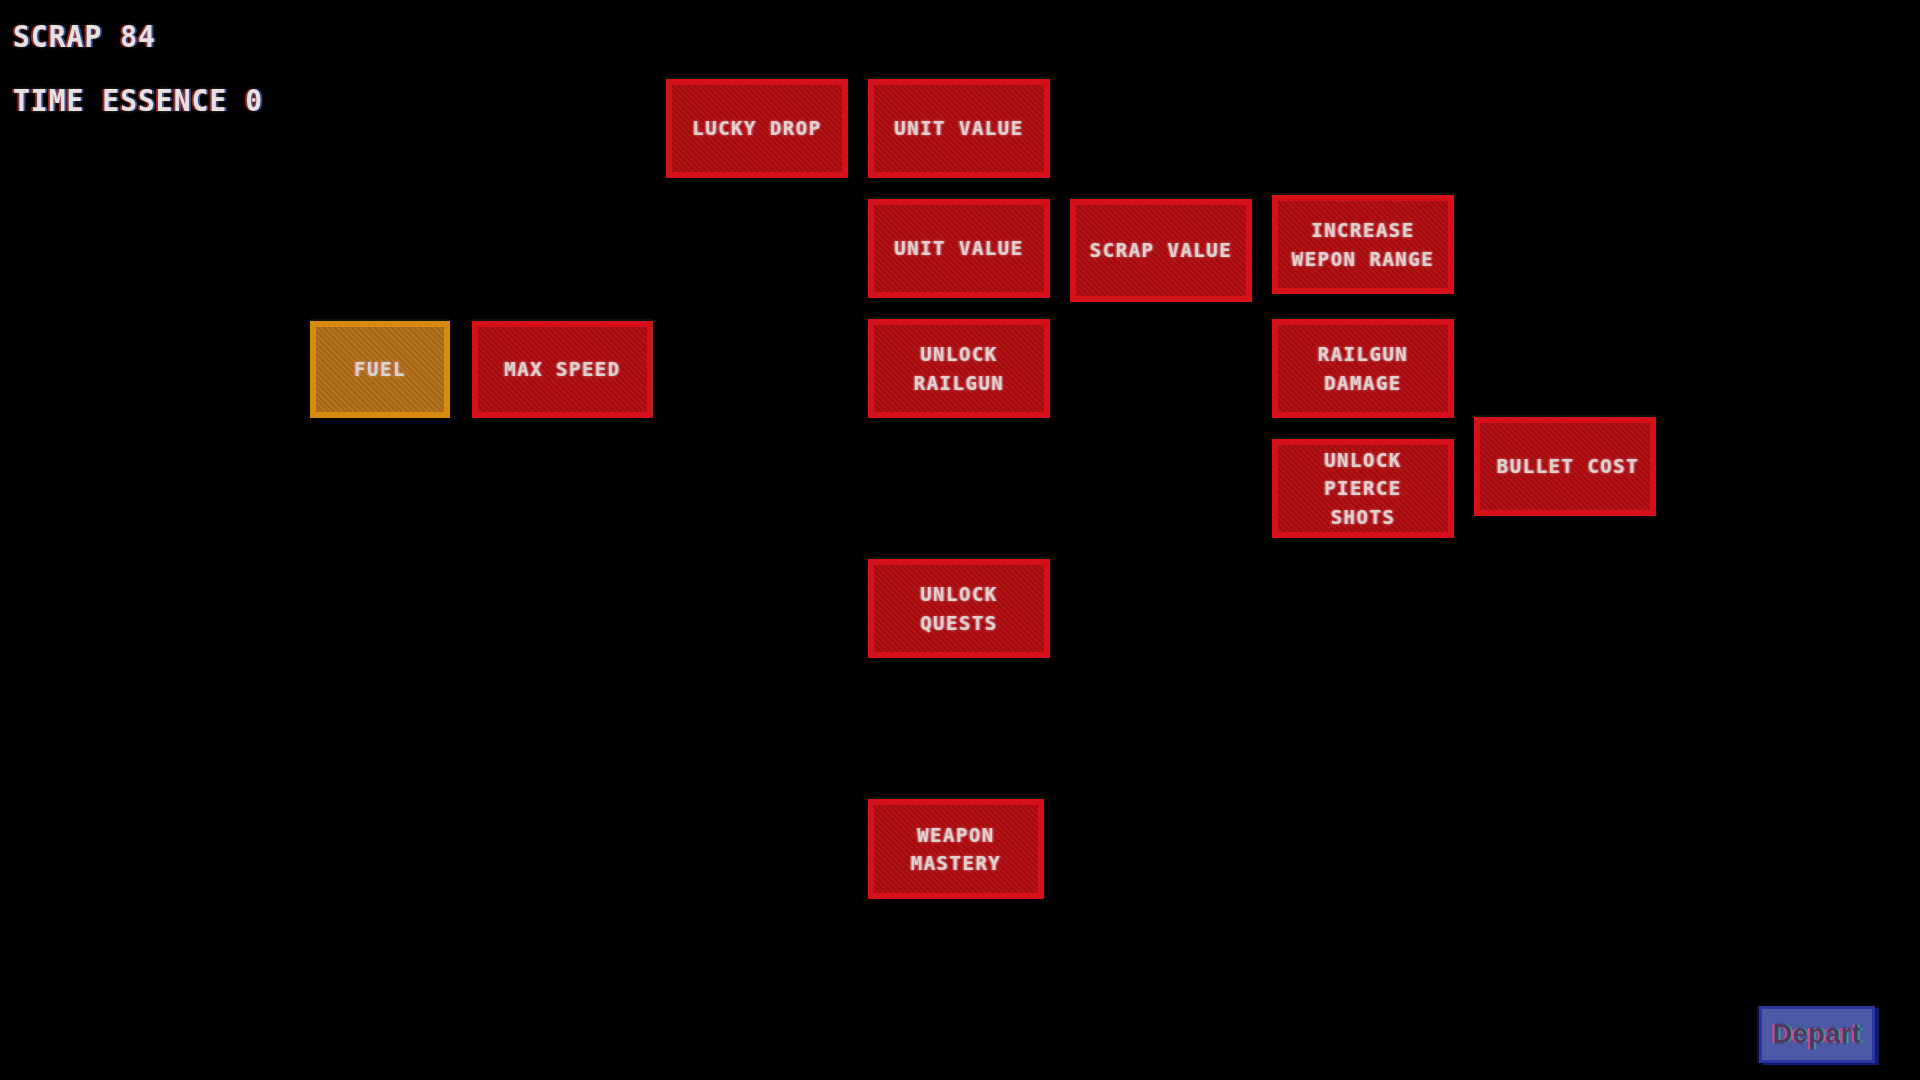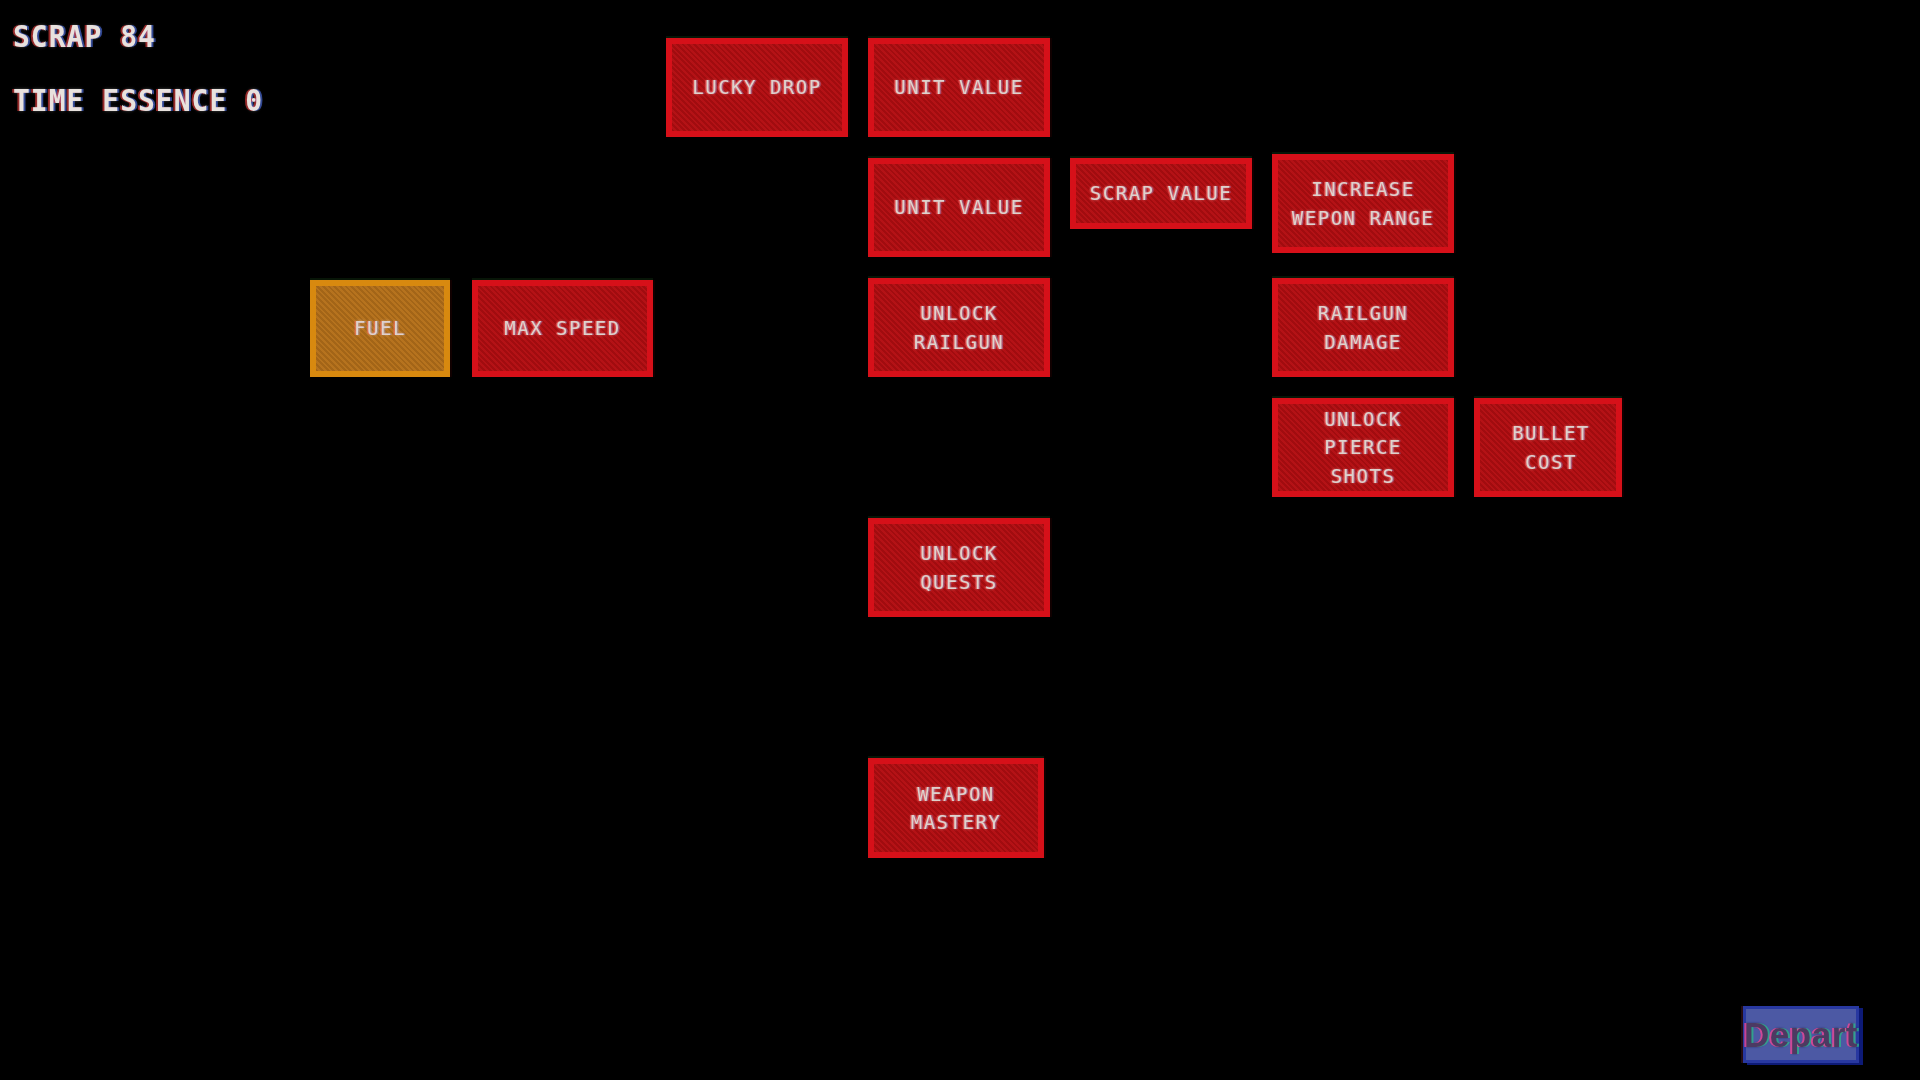--- a/index.html
+++ b/index.html
@@ -34,90 +34,92 @@
   
   .upgrade-btn {
     position: absolute;
     box-sizing: border-box;
     display: flex;
     align-items: center;
     justify-content: center;
     text-align: center;
     white-space: pre-line;
     font-family: "DejaVu Sans Mono", monospace;
-    font-weight: normal;
+    font-weight: bold;
     font-size: 19px;
     line-height: 1.5;
     letter-spacing: 1.5px;
     color: var(--upgrade-text, #ded2cd);
     background-color: var(--upgrade-red-fill, #b30d11);
     border: 6px solid var(--upgrade-red-border, #d61019);
     background-image: repeating-linear-gradient(
       45deg, rgba(0,0,0,0.10) 0 2px, rgba(255,255,255,0.02) 2px 4px);
     box-shadow: 0 -2px 0 rgba(20, 60, 20, 0.35), 2px 0 0 rgba(40, 0, 0, 0.4);
     text-shadow:
       0 0 3px rgba(255, 225, 215, 0.5),
       -1.5px 0 0 rgba(255, 90, 90, 0.5),
        1.5px 0 0 rgba(130, 160, 255, 0.35);
     cursor: pointer;
     padding: 2px;
+    margin-top: 41px;
   }
   .upgrade-btn.variant-orange {
     background-color: var(--upgrade-orange-fill, #b5701a);
     border-color: var(--upgrade-orange-border, #d8890f);
   }
 
   
   .depart-btn {
     position: absolute;
     box-sizing: border-box;
     display: flex;
     align-items: center;
     justify-content: center;
     background: var(--depart-fill, #4c59a4);
     border: 3px solid var(--depart-border, #2838a0);
     box-shadow: 4px 2px 0 rgba(15, 30, 140, 0.85), -2px 0 0 rgba(120, 40, 60, 0.3);
     font-family: "Liberation Sans", sans-serif;
     font-weight: bold;
-    font-size: 35px;
+    font-size: 27px;
     color: var(--depart-text, #4c3a62);
     text-shadow:
       -2px 0 0 rgba(240, 70, 150, 0.8),
        2px 0 0 rgba(40, 200, 135, 0.65),
        0 0 2px rgba(0, 0, 40, 0.5);
     cursor: pointer;
     letter-spacing: 0.5px;
+    margin-left: 16px;
   }
 </style>
 </head>
 <body>
 
 <div class="stage" style="--background: #000000; --upgrade-red-fill: #b30d11; --upgrade-red-border: #d61019; --upgrade-orange-fill: #b5701a; --upgrade-orange-border: #d8890f; --upgrade-text: #ded2cd; --depart-fill: #4c59a4; --depart-border: #2838a0; --depart-text: #4c3a62;">
 
   <div>
     <div class="hud-label hud-scrap">SCRAP 84</div>
     <div class="hud-label hud-essence">TIME ESSENCE 0</div>
   </div>
 
   <div id="upgrade-tree">
       <button class="upgrade-btn variant-red" style="left: 666px; top: 38px; width: 182px; height: 99px;">LUCKY DROP</button>
       <button class="upgrade-btn variant-red" style="left: 868px; top: 38px; width: 182px; height: 99px;">UNIT VALUE</button>
       <button class="upgrade-btn variant-red" style="left: 868px; top: 158px; width: 182px; height: 99px;">UNIT VALUE</button>
-      <button class="upgrade-btn variant-red" style="left: 1070px; top: 158px; width: 182px; height: 71px;">SCRAP VALUE</button>
+      <button class="upgrade-btn variant-red" style="left: 1070px; top: 158px; width: 182px; height: 103px;">SCRAP VALUE</button>
       <button class="upgrade-btn variant-red" style="left: 1272px; top: 154px; width: 182px; height: 99px;">INCREASE
 WEPON RANGE</button>
       <button class="upgrade-btn variant-orange" style="left: 310px; top: 280px; width: 140px; height: 97px;">FUEL</button>
       <button class="upgrade-btn variant-red" style="left: 472px; top: 280px; width: 181px; height: 97px;">MAX SPEED</button>
       <button class="upgrade-btn variant-red" style="left: 868px; top: 278px; width: 182px; height: 99px;">UNLOCK
 RAILGUN</button>
       <button class="upgrade-btn variant-red" style="left: 1272px; top: 278px; width: 182px; height: 99px;">RAILGUN
 DAMAGE</button>
       <button class="upgrade-btn variant-red" style="left: 1272px; top: 398px; width: 182px; height: 99px;">UNLOCK PIERCE
 SHOTS</button>
-      <button class="upgrade-btn variant-red" style="left: 1474px; top: 398px; width: 148px; height: 99px; padding-left: 8px;">BULLET COST</button>
+      <button class="upgrade-btn variant-red" style="left: 1474px; top: 376px; width: 182px; height: 99px; padding-left: 8px;">BULLET COST</button>
       <button class="upgrade-btn variant-red" style="left: 868px; top: 518px; width: 182px; height: 99px;">UNLOCK
 QUESTS</button>
       <button class="upgrade-btn variant-red" style="left: 868px; top: 758px; width: 176px; height: 100px;">WEAPON
 MASTERY</button>
     </div>
 
   <button class="depart-btn" id="depart-btn" style="left: 1743px; top: 1006px; width: 116px; height: 57px;">Depart</button>
 
 </div>
 

